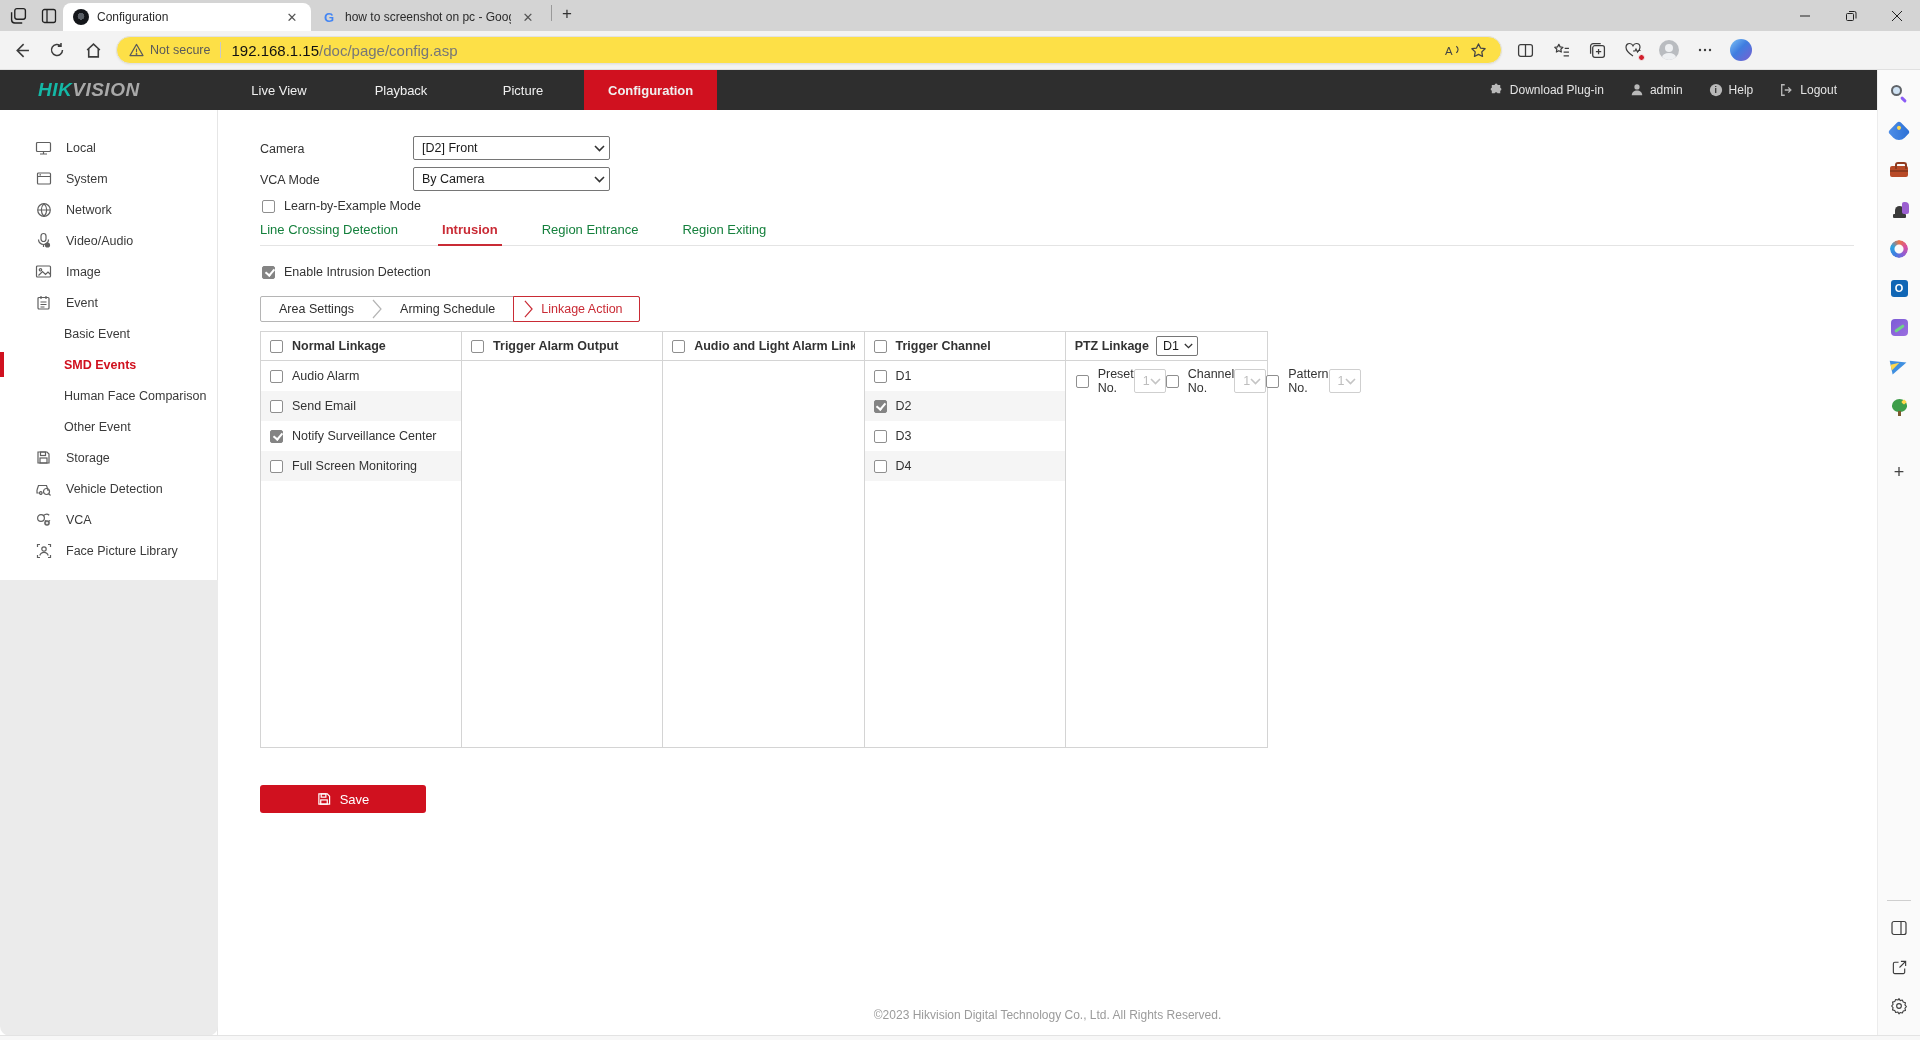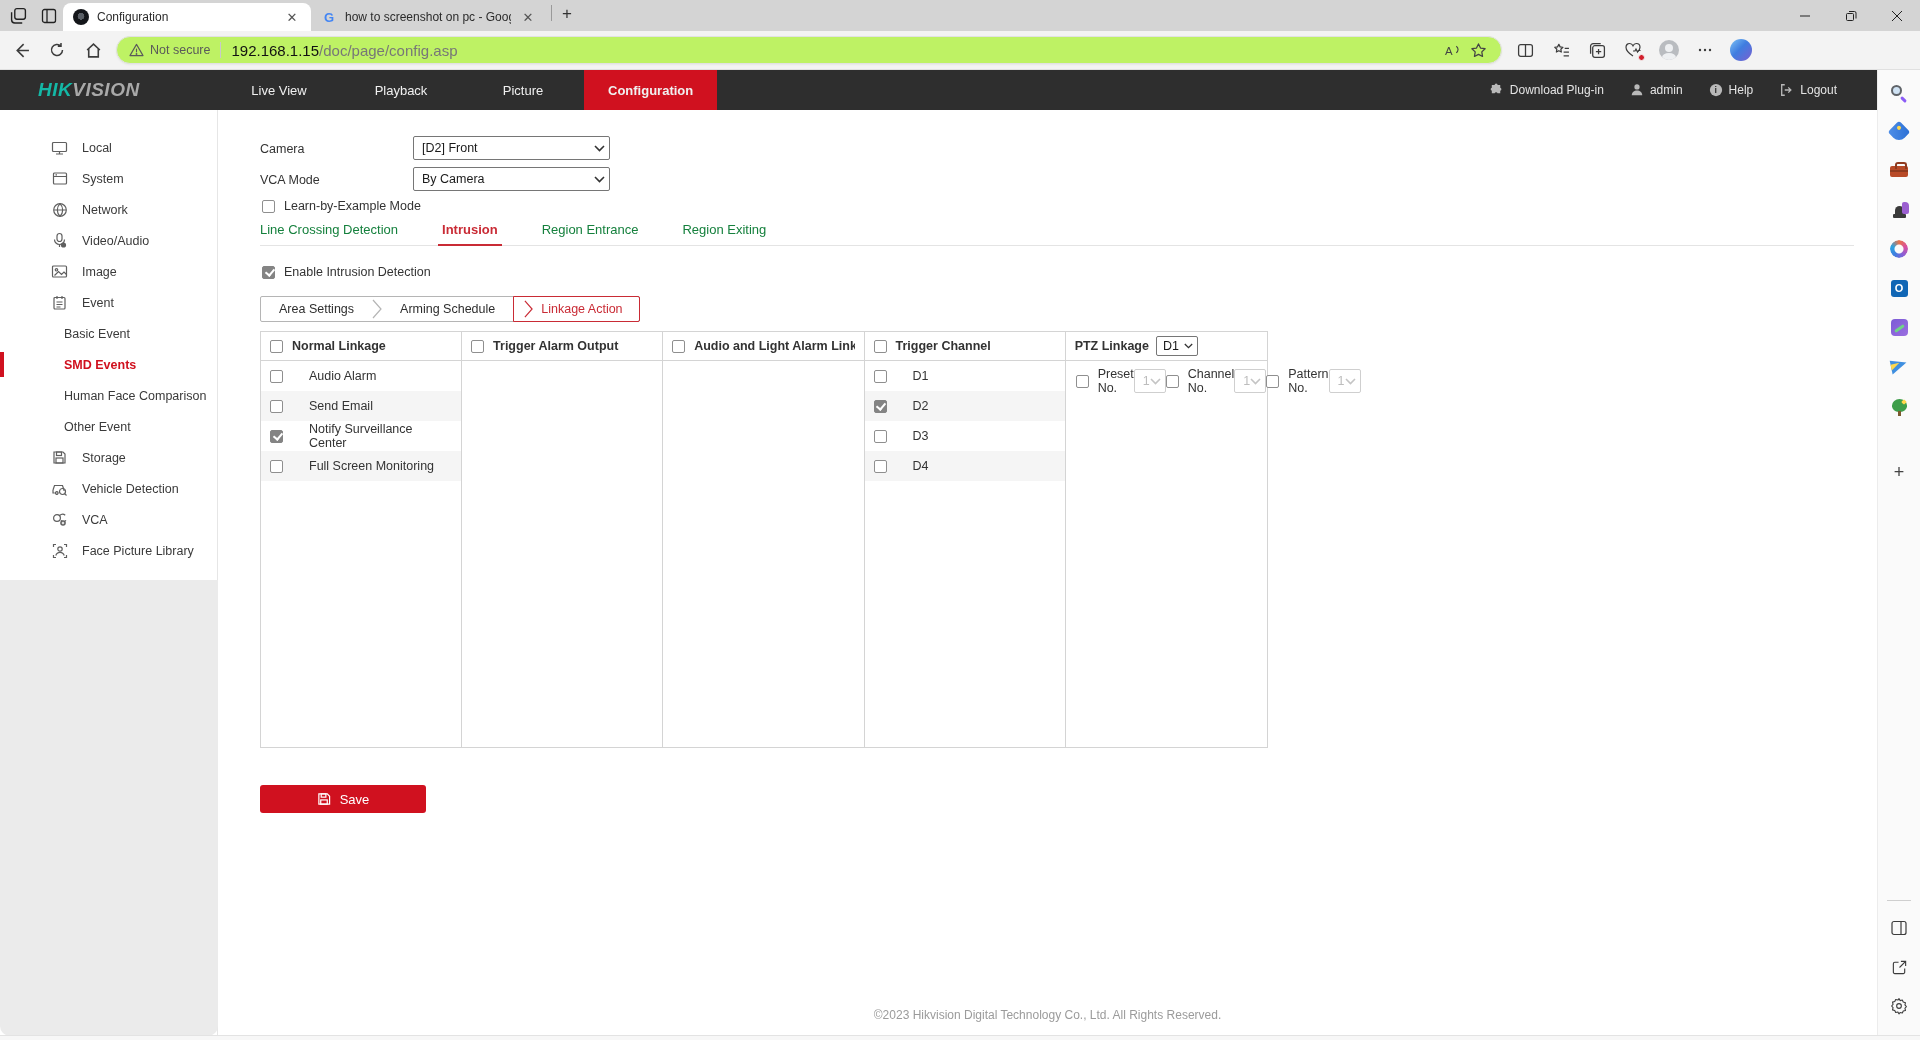--- a/index.html
+++ b/index.html
@@ -17,21 +17,21 @@
   .tab .tab-close { font-size:13px; color:#555; width:18px; height:18px; display:flex; align-items:center; justify-content:center; border-radius:4px; }
   .favicon-cam { width:16px; height:16px; border-radius:50%; background:radial-gradient(circle at 50% 45%, #5a5f66 0 28%, #14161a 30% 100%); flex:none; }
   .favicon-g { width:16px; height:16px; border-radius:50%; font-weight:bold; font-size:13px; color:#4285F4; display:flex; align-items:center; justify-content:center; flex:none; }
   .tab-sep { width:1px; height:16px; background:#9a9a9a; margin:0 4px 6px 4px; align-self:center; }
   .newtab-btn { font-size:17px; color:#333; padding:0 10px 4px 6px; align-self:center; }
   .win-controls { position:absolute; right:0; top:0; height:31px; display:flex; }
   .win-btn { width:46px; height:31px; display:flex; align-items:center; justify-content:center; color:#222; font-size:12px; }
 
   .toolbar { position:absolute; left:0; top:31px; width:1920px; height:39px; background:#f3f3f3; border-bottom:1px solid #e0e0e0; display:flex; align-items:center; }
   .nav-btn { width:30px; height:30px; display:flex; align-items:center; justify-content:center; margin-left:6px; color:#3c3c3c; }
-  .addr-pill { margin-left:8px; width:1386px; height:28px; background:#bef264; border:1px solid #e2e2e2; border-radius:14px; display:flex; align-items:center; padding:0 10px 0 12px; box-shadow:0 1px 2px rgba(0,0,0,.05); }
+  .addr-pill { margin-left:8px; width:1386px; height:28px; background:#fde047; border:1px solid #e2e2e2; border-radius:14px; display:flex; align-items:center; padding:0 10px 0 12px; box-shadow:0 1px 2px rgba(0,0,0,.05); }
   .addr-warn { display:flex; align-items:center; gap:6px; color:#5a5a5a; font-size:12.5px; }
   .addr-sep { width:1px; height:16px; background:#c9c9c9; margin:0 10px; }
   .addr-url { font-size:15px; color:#222; flex:1; }
   .addr-url b { font-weight:normal; color:#111; }
   .addr-url span { color:#777; }
   .pill-ic { width:26px; height:26px; display:flex; align-items:center; justify-content:center; color:#444; }
   .tbar-right { display:flex; align-items:center; margin-left:10px; gap:10px; }
   .tbar-ic { width:26px; height:26px; display:flex; align-items:center; justify-content:center; color:#3c3c3c; position:relative; }
   .avatar-dot { width:20px; height:20px; border-radius:50%; background:#b9bcc0; position:relative; overflow:hidden; }
   .avatar-dot::before { content:""; position:absolute; left:6px; top:4px; width:8px; height:8px; border-radius:50%; background:#eef0f2; }
@@ -52,21 +52,21 @@
   .hik-nav-item { min-width:122px; padding:0 24px; height:40px; display:flex; align-items:center; justify-content:center; color:#f0f0f0; font-size:13px; }
   .hik-nav-item.active { background:#d0111f; font-weight:bold; }
   .hik-actions { margin-left:auto; display:flex; align-items:center; gap:26px; padding-right:40px; color:#e4e4e4; font-size:12px; }
   .hik-action { display:flex; align-items:center; gap:6px; }
   .hik-action svg { display:block; }
 
   
   .side { position:absolute; left:0; top:40px; width:218px; height:930px; background:#fff; border-right:1px solid #e6e6e6; }
   .side-gray { position:absolute; left:0; top:470px; width:218px; height:456px; background:#ebebeb; border-radius:0 0 10px 10px; }
   .side-menu { position:absolute; left:0; top:22px; width:218px; }
-  .side-item { height:31px; display:flex; align-items:center; gap:14px; padding-left:51px; font-size:12.5px; color:#3a3a3a; position:relative; }
+  .side-item { height:31px; display:flex; align-items:center; gap:14px; padding-left:35px; font-size:12.5px; color:#3a3a3a; position:relative; }
   .side-item .mi { width:17px; display:flex; justify-content:center; color:#5f5f5f; }
   .side-item.sub { padding-left:64px; }
   .side-item.selected { color:#d0111f; font-weight:bold; }
   .side-item.selected::before { content:""; position:absolute; left:0; top:3px; bottom:3px; width:4px; background:#d0111f; }
 
   
   .content { position:absolute; left:218px; top:40px; width:1659px; height:930px; background:#fff; }
   .form-label { position:absolute; left:42px; font-size:12.5px; color:#333; }
   .hsel { position:absolute; background:#fff; border:1px solid #767676; border-radius:2px; display:flex; align-items:center; justify-content:space-between; font-size:12.5px; color:#1a1a1a; padding:0 4px 0 8px; }
   .hsel .chev { color:#333; }
@@ -86,21 +86,21 @@
   .seg-wrap { display:flex; border:1px solid #b5b5b5; border-radius:2px; }
   .seg { display:flex; align-items:center; padding:0 18px; font-size:12.5px; color:#2e2e2e; }
   .seg-chev { display:flex; align-items:center; }
   .seg.active-seg { border:1px solid #c92b35; color:#c92b35; margin:-1px -1px -1px 0; border-radius:0 2px 2px 0; padding:0 16px 0 10px; }
 
   
   .ltable { position:absolute; left:42px; top:221px; width:1008px; height:417px; border:1px solid #d4d4d4; display:flex; font-size:12.5px; color:#333; }
   .lcol { width:201.4px; border-right:1px solid #d4d4d4; display:flex; flex-direction:column; }
   .lcol:last-child { border-right:none; }
   .lhead { height:29px; flex:none; border-bottom:1px solid #d4d4d4; display:flex; align-items:center; gap:9px; padding:0 9px; font-weight:bold; }
-  .lrow { height:30px; flex:none; display:flex; align-items:center; gap:26px; padding:0 9px; }
+  .lrow { height:30px; flex:none; display:flex; align-items:center; gap:9px; padding:0 9px; }
   .lrow.shade { background:#f5f5f5; }
   .ptz-body { padding:6px 10px; display:flex; }
   .ptz-row { height:28px; display:flex; align-items:center; gap:9px; }
   .ptz-sel { position:static; width:160px; height:24px; margin:2px 0 8px 0; }
 
   .save-btn { position:absolute; left:42px; top:675px; width:166px; height:28px; background:#d0111f; color:#fff; font-size:13px; border:none; border-radius:3px; display:flex; align-items:center; justify-content:center; gap:9px; }
 
   .page-footer { position:absolute; left:0; top:898px; width:1659px; text-align:center; font-size:12px; color:#9b9b9b; }
 
   

